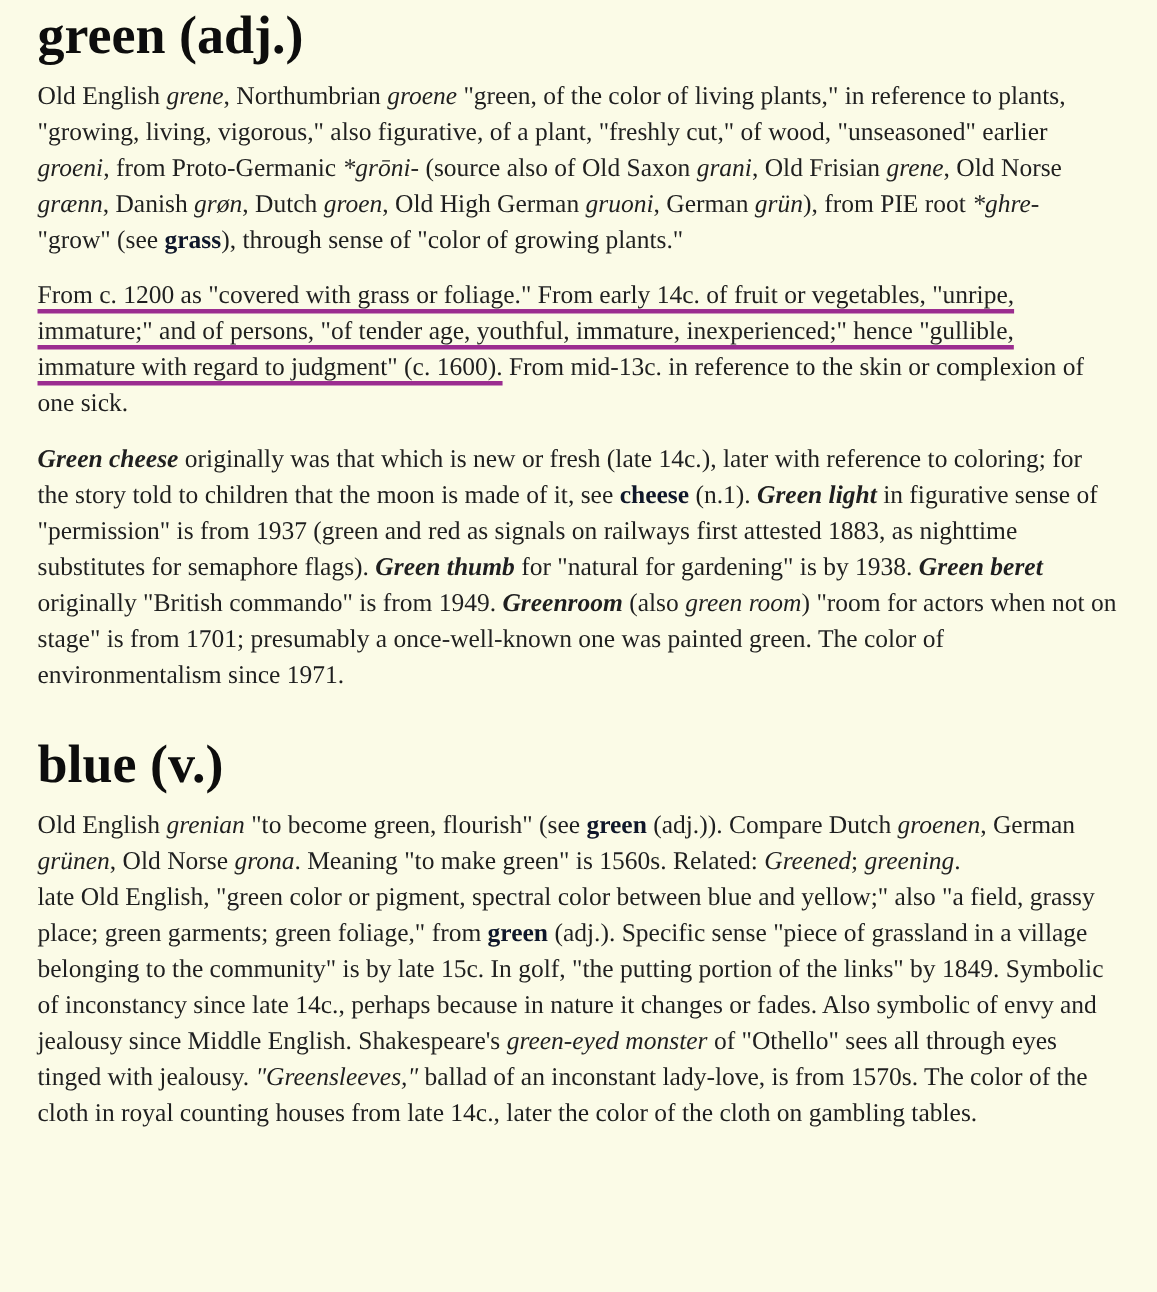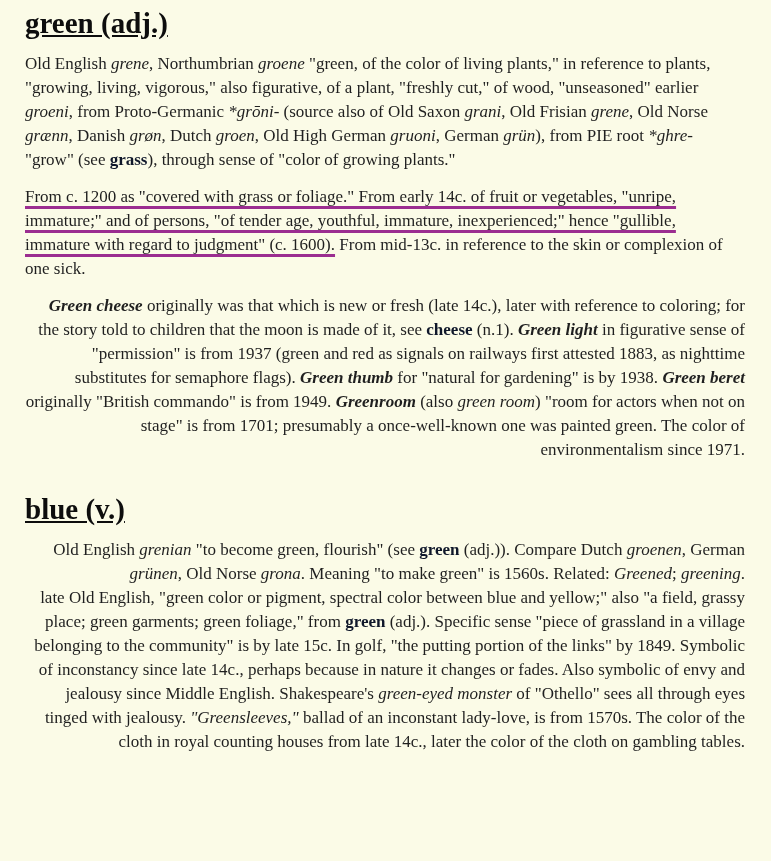--- a/index.html
+++ b/index.html
@@ -12,34 +12,33 @@
     font-family: "Liberation Serif", serif;
     font-size: 17px;
     line-height: 24px;
     width: 771px;
     box-sizing: border-box;
     padding: 6px 26px 18px 25px;
   }
   .entry { margin: 0; }
   .headword {
     font-family: "Liberation Serif", serif;
-    font-size: 29px;
+    font-size: 36px;
     line-height: 34px;
     font-weight: bold;
     color: #0d0d0d;
     margin: 0 0 12px 0;
-    text-decoration: underline;
   }
   .entry + .entry .headword {
     margin-top: 30px;
   }
   p.para {
     margin: 0 0 13px 0;
   }
-  p.para:last-child { margin-bottom: 0; text-align: right; }
+  p.para:last-child { margin-bottom: 0; }
   .it { font-style: italic; }
   .bi { font-style: italic; font-weight: bold; }
   a.xref {
     color: #0f172a;
     font-weight: bold;
     text-decoration: none;
     cursor: pointer;
   }
   .annot {
     text-decoration: underline;

